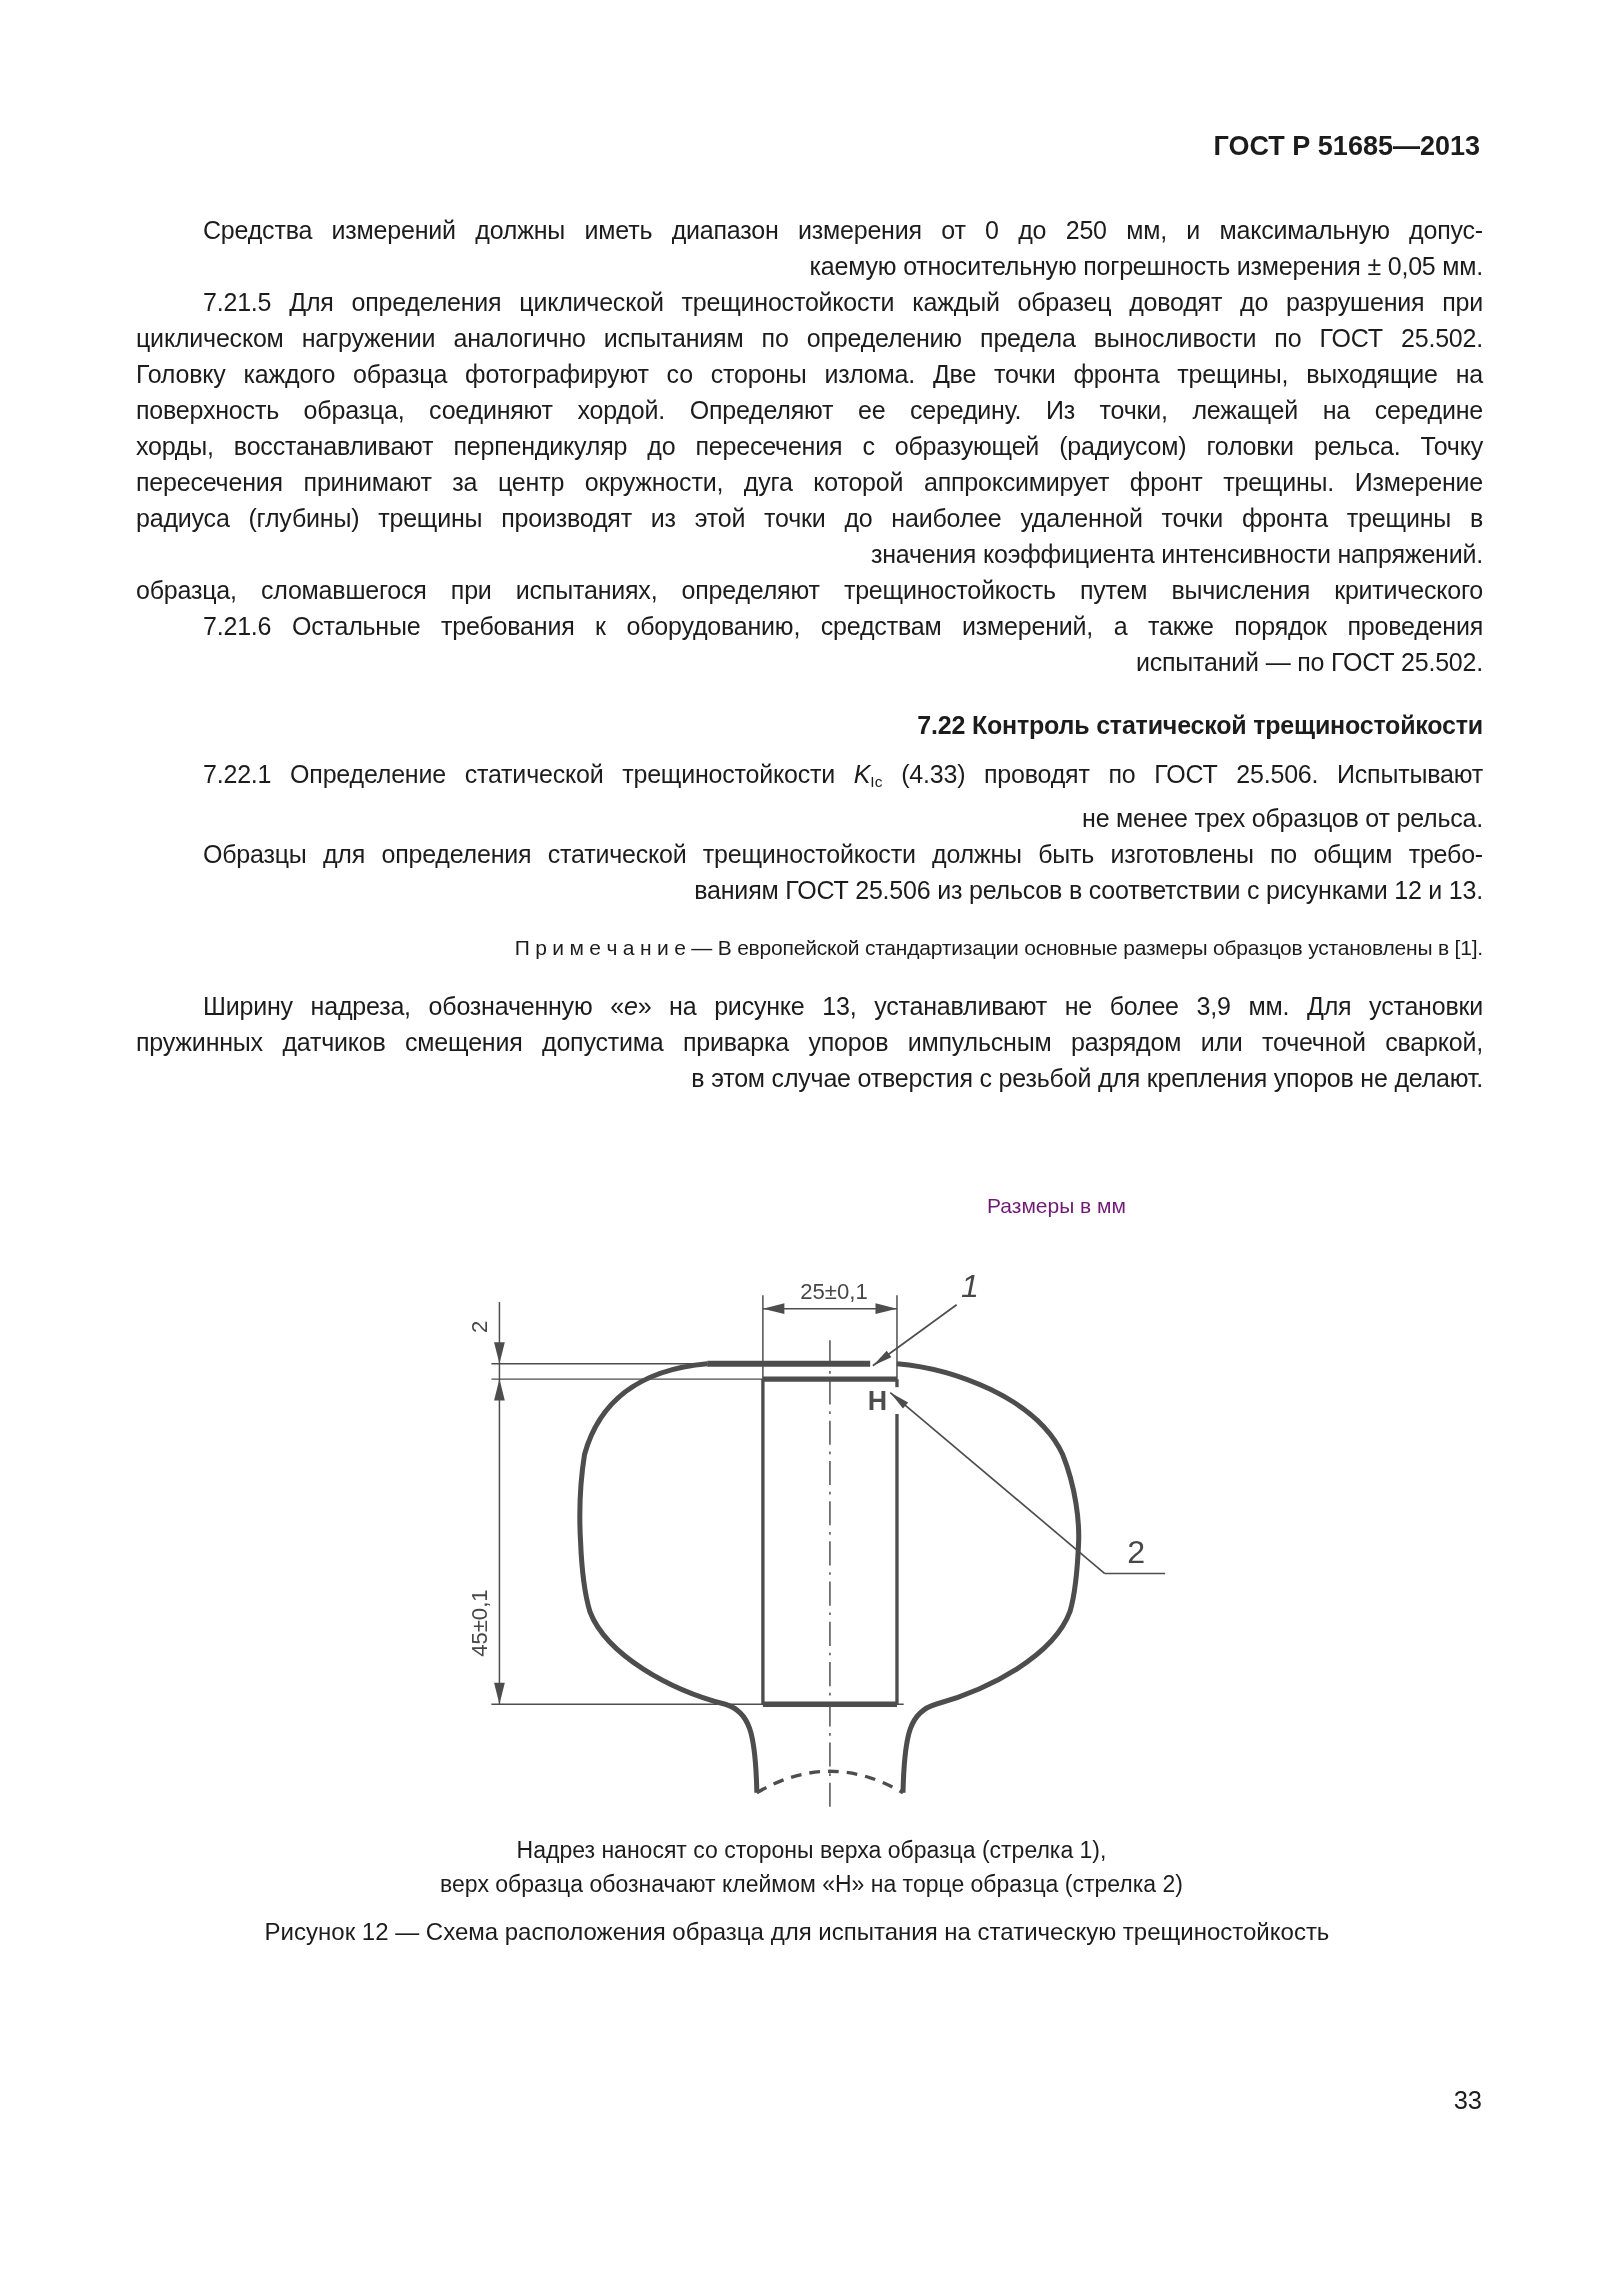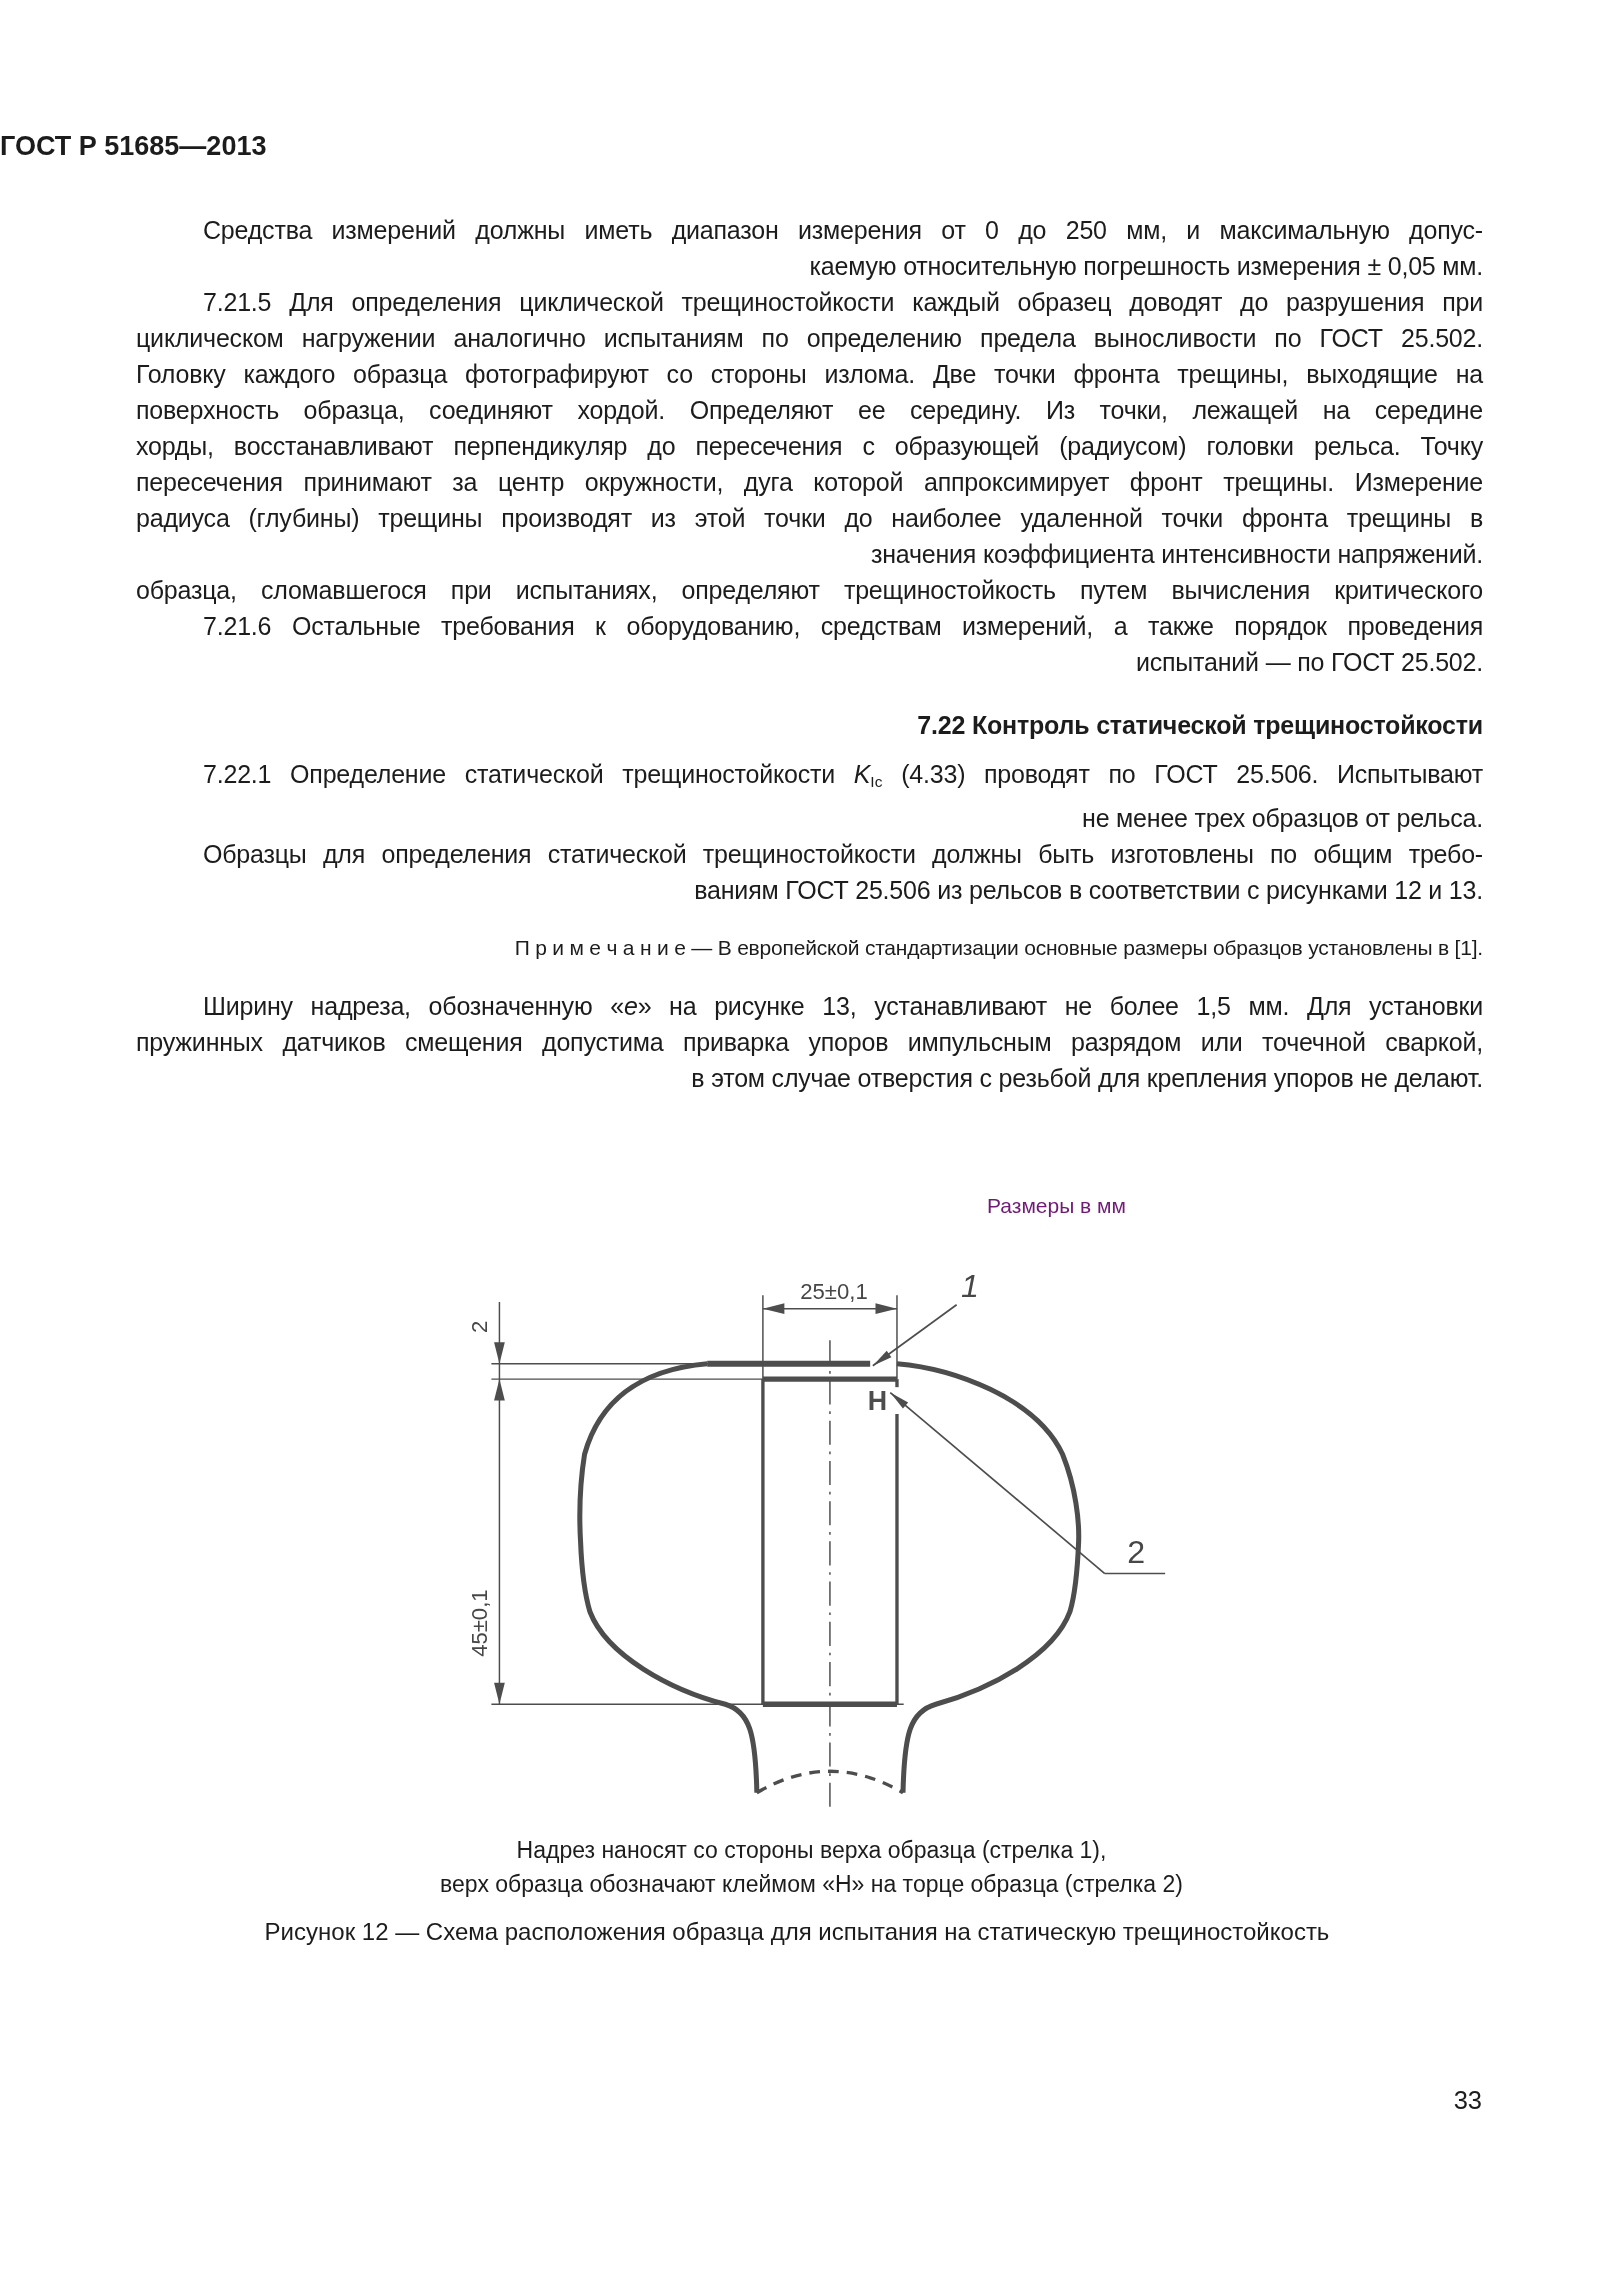--- a/index.html
+++ b/index.html
@@ -1,19 +1,19 @@
 <!DOCTYPE html>
 <html style="font-size:10.7px"><head>
 <meta charset="utf-8">
 <style>
   html,body{margin:0;padding:0;background:#ffffff;}
   #page{position:relative;width:1623px;height:2295px;background:#ffffff;overflow:hidden;
         font-family:"Liberation Sans", sans-serif;color:#1c1c1c;}
   .abs{position:absolute;}
-  #doc-header{top:131px;left:0;right:143px;font-weight:bold;font-size:27px;letter-spacing:0;}
+  #doc-header{top:131px;left:0;right:143px;text-align:right;font-weight:bold;font-size:27px;letter-spacing:0;}
   #textcol{left:136px;top:212px;width:1347px;font-size:25px;line-height:36px;letter-spacing:-0.2px;}
   .jline{text-align:justify;text-align-last:justify;white-space:normal;}
   .last{text-align:right;text-align-last:auto;}
   .ind{text-indent:67px;}
   .heading{font-weight:bold;margin-top:27px;}
   .mt19{margin-top:12.7px;}
   .mt33{margin-top:22px;}
   .note-line{font-size:21px;}
   .it{font-style:italic;}
   .sub{font-size:0.62em;vertical-align:-0.28em;letter-spacing:0;}
@@ -54,21 +54,21 @@
     <div class="jline last ind heading">7.22 Контроль статической трещиностойкости</div>
 
     <div class="jline ind mt19"><span>7.22.1 Определение статической трещиностойкости </span><span class="it">K</span><span class="sub">Ic</span><span> (4.33) проводят по ГОСТ 25.506. Испытывают</span></div>
     <div class="jline last">не менее трех образцов от рельса.</div>
 
     <div class="jline ind">Образцы для определения статической трещиностойкости должны быть изготовлены по общим требо-</div>
     <div class="jline last">ваниям ГОСТ 25.506 из рельсов в соответствии с рисунками 12 и 13.</div>
 
     <div class="jline last ind mt33 note-line">П р и м е ч а н и е — В европейской стандартизации основные размеры образцов  установлены в [1].</div>
 
-    <div class="jline ind mt33"><span>Ширину надреза, обозначенную «</span><span class="it">е</span><span>» на рисунке 13, устанавливают не более 1,5 мм. Для установки</span></div>
+    <div class="jline ind mt33"><span>Ширину надреза, обозначенную «</span><span class="it">е</span><span>» на рисунке 13, устанавливают не более 3,9 мм. Для установки</span></div>
     <div class="jline">пружинных датчиков смещения допустима приварка упоров импульсным разрядом или точечной сваркой,</div>
     <div class="jline last">в этом случае отверстия с резьбой для крепления упоров не делают.</div>
   </div>
 
   <div id="units-label" class="abs">Размеры в мм</div>
 
   <svg id="figure-svg" class="abs" width="1623" height="570" viewBox="0 0 2421 850">
 
     <line x1="733" y1="165" x2="1140" y2="165" stroke="#4d4d4d" stroke-width="2.2"></line>
     <line x1="733" y1="188" x2="1138" y2="188" stroke="#4d4d4d" stroke-width="2.2"></line>

